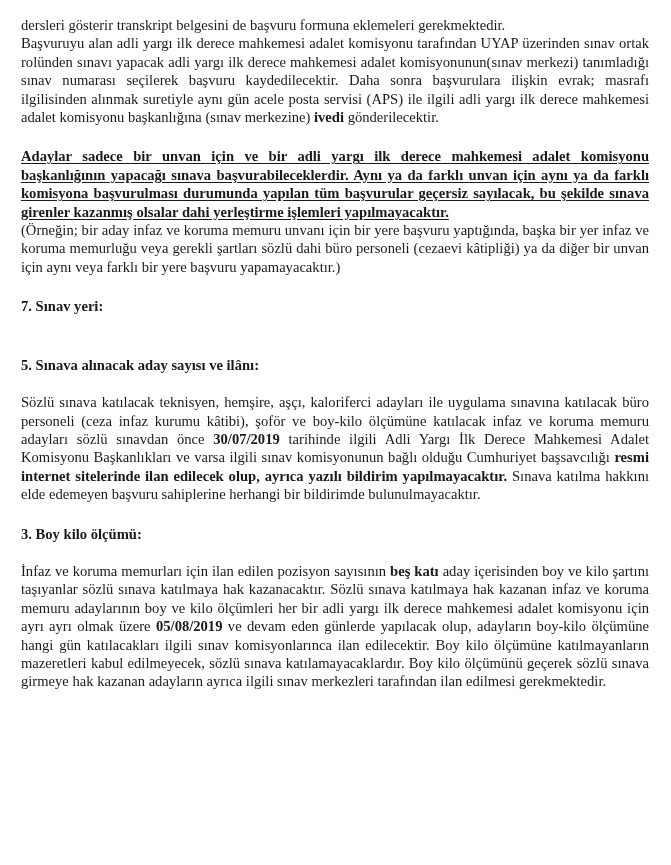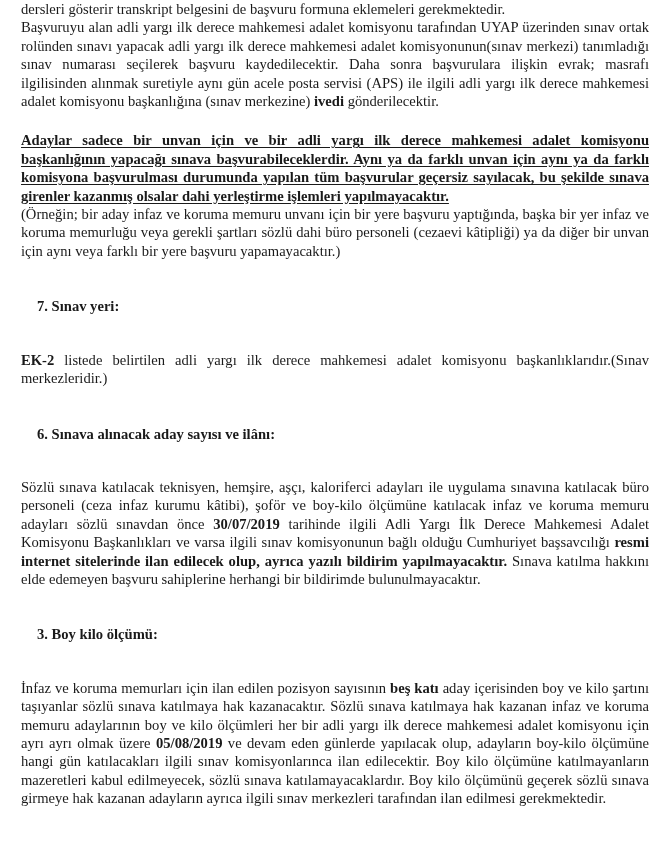--- a/index.html
+++ b/index.html
@@ -3,25 +3,25 @@
   <meta charset="utf-8">
   <style>
     html, body { margin: 0; padding: 0; background: #ffffff; }
     body {
       width: 671px; height: 865px; overflow: hidden;
       font-family: "Liberation Serif", serif;
       color: #1a1a1a;
       font-size: 14.6px;
       line-height: 18.4px;
     }
-    .page { position: relative; padding: 0 22px 0 21px; }
+    .page { position: relative; padding: 16px 22px 0 21px; }
     p { margin: 0; text-align: justify; text-align-last: left; }
     .gap-sm { height: 19px; }
     .gap-md { height: 21px; }
-    .heading { font-weight: bold; margin: 16px; }
+    .heading { font-weight: bold; margin: 0; }
     .ul-bold { font-weight: bold; text-decoration: underline; text-underline-offset: 2px; }
     .indent { padding-left: 8px; }
     b { font-weight: bold; }
   </style>
 </head>
 <body>
 
 <div class="page">
 
   <p>dersleri gösterir transkript belgesini de başvuru formuna eklemeleri gerekmektedir.</p>
@@ -29,25 +29,24 @@
 
   <div class="gap-md"></div>
 
   <p class="ul-bold">Adaylar sadece bir unvan için ve bir adli yargı ilk derece mahkemesi adalet komisyonu başkanlığının yapacağı sınava başvurabileceklerdir. Aynı ya da farklı unvan için aynı ya da farklı komisyona başvurulması durumunda yapılan tüm başvurular geçersiz sayılacak, bu şekilde sınava girenler kazanmış olsalar dahi yerleştirme işlemleri yapılmayacaktır.</p>
   <p>(Örneğin; bir aday infaz ve koruma memuru unvanı için bir yere başvuru yaptığında, başka bir yer infaz ve koruma memurluğu veya gerekli şartları sözlü dahi büro personeli (cezaevi kâtipliği) ya da diğer bir unvan için aynı veya farklı bir yere başvuru yapamayacaktır.)</p>
 
   <div class="gap-md"></div>
 
   <p class="heading">7. Sınav yeri:</p>
   <div class="gap-sm"></div>
-  <p><b>EK-2</b><span> listede belirtilen adli yargı ilk derece mahkemesi adalet komisyonu başkanlıklarıdır.(Sınav merkezleridir.)</span></p>
 
   <div class="gap-md"></div>
 
-  <p class="heading">6. Sınava alınacak aday sayısı ve ilânı:</p>
+  <p class="heading">5. Sınava alınacak aday sayısı ve ilânı:</p>
   <div class="gap-sm"></div>
   <p><span>Sözlü sınava katılacak teknisyen, hemşire, aşçı, kaloriferci adayları ile uygulama sınavına katılacak büro personeli (ceza infaz kurumu kâtibi), şoför ve boy-kilo ölçümüne katılacak infaz ve koruma memuru adayları sözlü sınavdan önce </span><b>30/07/2019</b><span> tarihinde ilgili Adli Yargı İlk Derece Mahkemesi Adalet Komisyonu Başkanlıkları ve varsa ilgili sınav komisyonunun bağlı olduğu Cumhuriyet başsavcılığı </span><b>resmi internet sitelerinde ilan edilecek olup, ayrıca yazılı bildirim yapılmayacaktır.</b><span> Sınava katılma hakkını elde edemeyen başvuru sahiplerine herhangi bir bildirimde bulunulmayacaktır.</span></p>
 
   <div class="gap-md"></div>
 
   <p class="heading">3. Boy kilo ölçümü:</p>
   <div class="gap-sm"></div>
   <p><span>İnfaz ve koruma memurları için ilan edilen pozisyon sayısının </span><b>beş katı</b><span> aday içerisinden boy ve kilo şartını taşıyanlar sözlü sınava katılmaya hak kazanacaktır. Sözlü sınava katılmaya hak kazanan infaz ve koruma memuru adaylarının boy ve kilo ölçümleri her bir adli yargı ilk derece mahkemesi adalet komisyonu için ayrı ayrı olmak üzere </span><b>05/08/2019</b><span> ve devam eden günlerde yapılacak olup, adayların boy-kilo ölçümüne hangi gün katılacakları ilgili sınav komisyonlarınca ilan edilecektir. Boy kilo ölçümüne katılmayanların mazeretleri kabul edilmeyecek, sözlü sınava katılamayacaklardır. Boy kilo ölçümünü geçerek sözlü sınava girmeye hak kazanan adayların ayrıca ilgili sınav merkezleri tarafından ilan edilmesi gerekmektedir.</span></p>
 
 </div>

